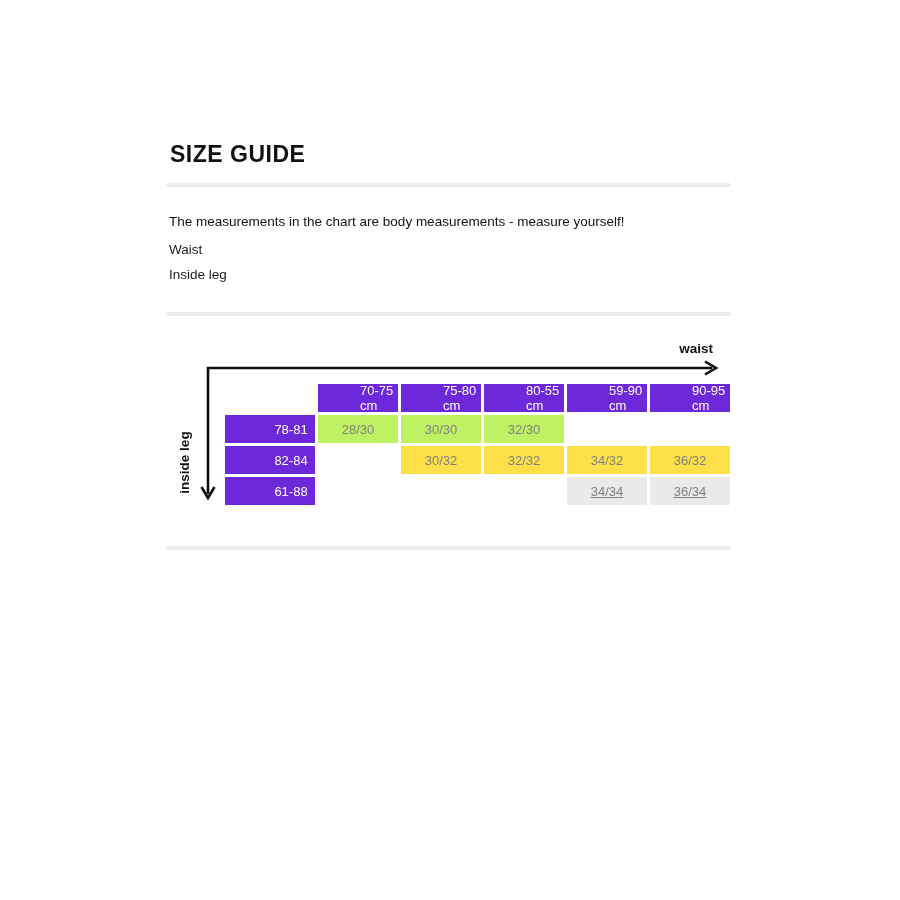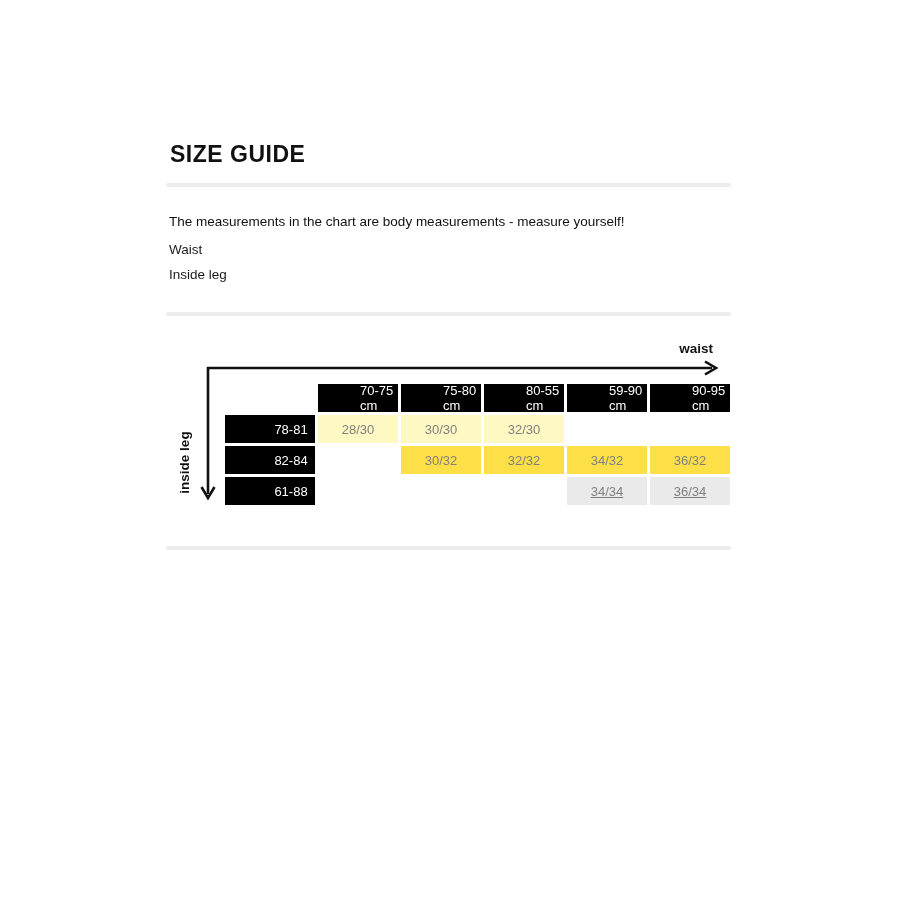--- a/index.html
+++ b/index.html
@@ -85,26 +85,26 @@
     gap: 3px;
   }
   .cell {
     display: flex;
     align-items: center;
     justify-content: center;
     font-size: 13px;
   }
   .cell.corner { background: transparent; }
   .cell.head {
-    background: #000000;
+    background: #6d28d9;
     color: #ffffff;
     padding-left: 42px;
   }
   .cell.data { color: #7f7f7f; }
-  .cell.data.r1 { background: #fef9c3; }
+  .cell.data.r1 { background: #bef264; }
   .cell.data.r2 { background: #fde047; }
   .cell.data.r3 { background: #eaeaea; text-decoration: underline; }
   .cell.data.blank { background: transparent; }
   .divider-3 { margin-top: 0px; }
 </style>
 </head>
 <body>
 
 <div class="content">
 

